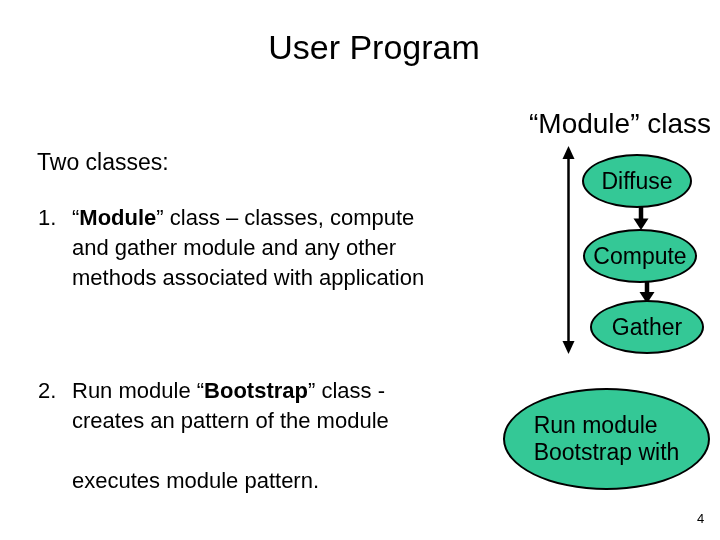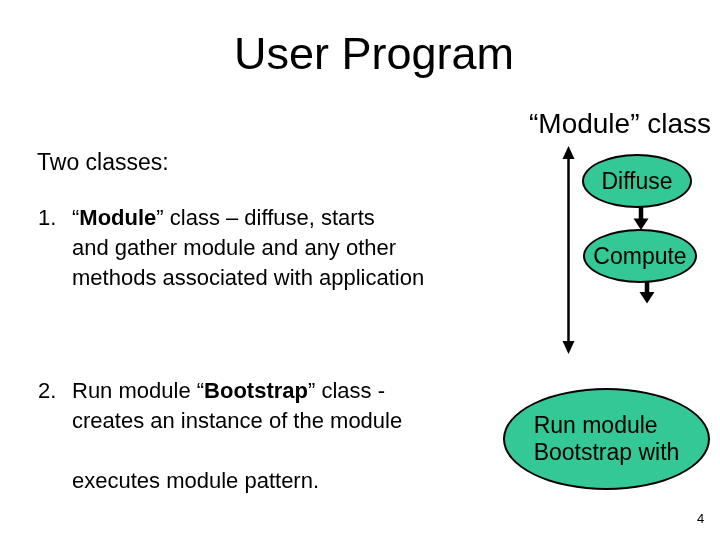--- a/index.html
+++ b/index.html
@@ -14,21 +14,21 @@
   }
   .slide-title {
     position: absolute;
     top: 28px;
     left: 0;
     width: 720px;
     margin: 0;
     padding-left: 28px;
     box-sizing: border-box;
     text-align: center;
-    font-size: 45px;
+    font-size: 34px;
     font-weight: 400;
     line-height: 1.15;
     letter-spacing: 0px;
   }
   .module-class-label {
     position: absolute;
     left: 529px;
     top: 110px;
     font-size: 28px;
     line-height: 28px;
@@ -89,26 +89,26 @@
 <div class="slide">
 
   <h1 class="slide-title">User Program</h1>
 
   <div class="module-class-label">“Module” class</div>
 
   <div class="intro-text">Two classes:</div>
 
   <div class="list-item list-item-1">
     <span class="list-num">1.</span>
-    <div class="list-body"><span>“</span><b>Module</b><span>” class – diffuse, starts</span><br><span>and gather module and any other</span><br><span>methods associated with application</span></div>
+    <div class="list-body"><span>“</span><b>Module</b><span>” class – classes, compute</span><br><span>and gather module and any other</span><br><span>methods associated with application</span></div>
   </div>
 
   <div class="list-item list-item-2">
     <span class="list-num">2.</span>
-    <div class="list-body"><span>Run module “</span><b>Bootstrap</b><span>” class -</span><br><span>creates an instance of the module</span><br><br><span>executes module pattern.</span></div>
+    <div class="list-body"><span>Run module “</span><b>Bootstrap</b><span>” class -</span><br><span>creates an pattern of the module</span><br><br><span>executes module pattern.</span></div>
   </div>
 
   <svg class="arrow-layer" viewBox="0 0 720 540" xmlns="http://www.w3.org/2000/svg">
     <g fill="#000000" stroke="none">
       <line x1="568.5" y1="157" x2="568.5" y2="343" stroke="#000000" stroke-width="2.5"></line>
       <polygon points="568.5,146 562.5,159 574.5,159"></polygon>
       <polygon points="568.5,354 562.5,341 574.5,341"></polygon>
     </g>
     <g fill="#000000" stroke="none">
       <line x1="641" y1="205" x2="641" y2="220" stroke="#000000" stroke-width="4.5"></line>
@@ -119,19 +119,22 @@
       <polygon points="647,303.5 639.5,292 654.5,292"></polygon>
     </g>
   </svg>
 
   <div class="node node-diffuse">
     <span><span>Diffuse</span></span>
   </div>
   <div class="node node-compute">
     <span><span>Compute</span></span>
   </div>
+  <div class="node node-gather">
+    <span><span>Gather</span></span>
+  </div>
   <div class="node node-run">
     <span><span>Run module</span><br><span>Bootstrap with</span></span>
   </div>
 
   <div class="page-number">4</div>
 
 </div>
 
 </body></html>

